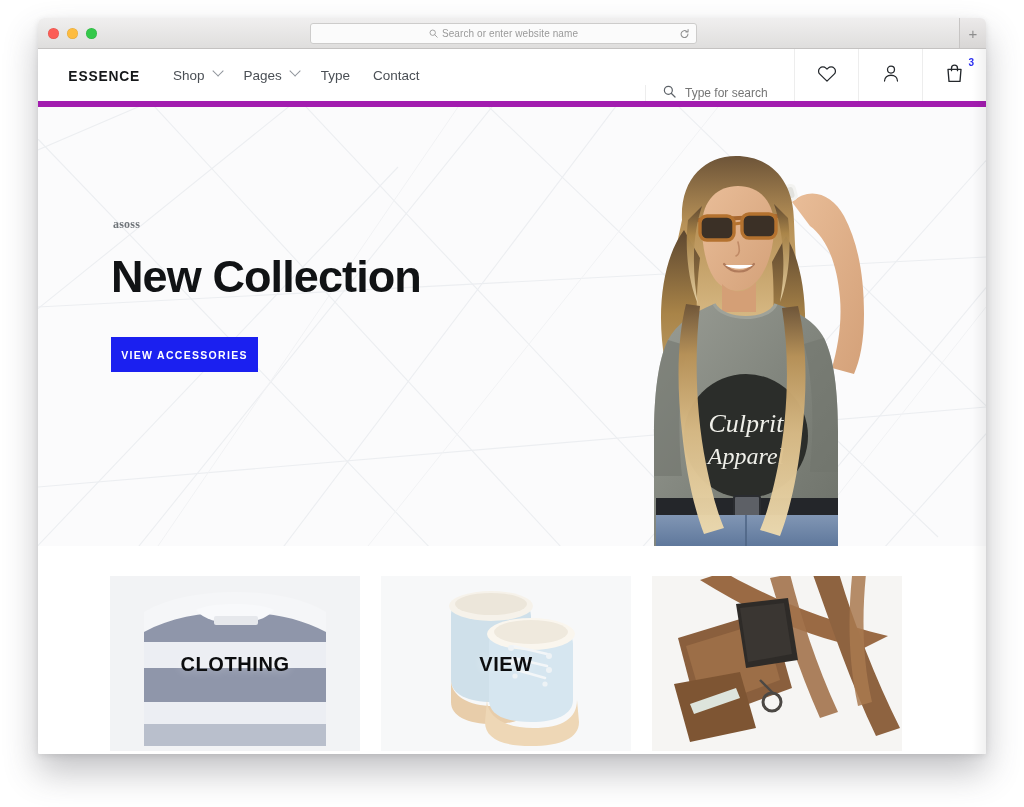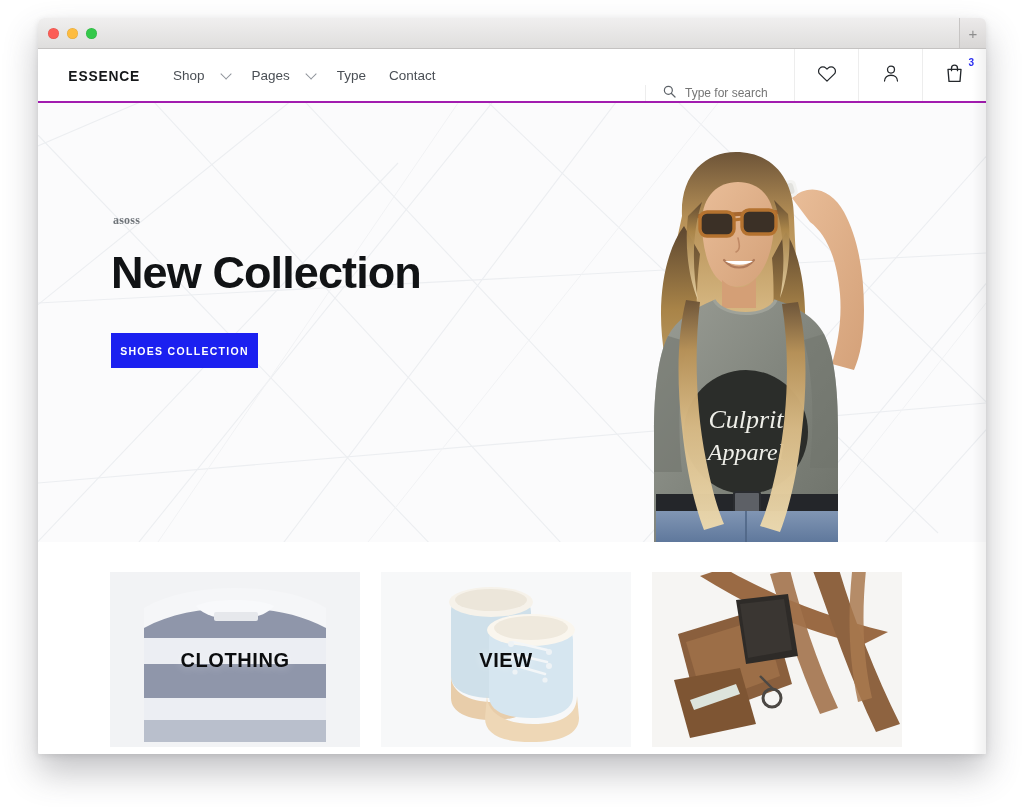--- a/index.html
+++ b/index.html
@@ -119,21 +119,21 @@
     z-index: 40;
   }
 
   
   .site-header {
     position: relative;
     height: 52px;
     background: #ffffff;
     display: flex;
     align-items: stretch;
-    border-bottom: 2px solid #a21caf;
+    border-bottom: 6px solid #a21caf;
     z-index: 30;
   }
   .brand {
     display: flex;
     align-items: center;
     padding-left: 33px;
     padding-right: 24px;
     font-weight: 700;
     font-size: 15px;
     letter-spacing: 0.9px;
@@ -143,22 +143,21 @@
     transform-origin: left center;
   }
   .mainnav {
     display: flex;
     align-items: center;
     gap: 23px;
     flex: 1;
   }
   .navitem {
     display: flex;
-    align-items: center;
-    gap: 16px;
+    gap: 8px;
     font-size: 13.5px;
     color: #4a4f55;
     white-space: nowrap;
   }
   .chev {
     display: inline-block;
     width: 7px; height: 7px;
     border-right: 1.3px solid #8d9299;
     border-bottom: 1.3px solid #8d9299;
     transform: rotate(45deg) translateY(-1.5px);
@@ -300,20 +299,35 @@
 
   <div class="browser-window">
 
     <div class="titlebar">
       <div class="traffic">
         <span class="dot red"></span>
         <span class="dot yellow"></span>
         <span class="dot green"></span>
       </div>
 
+      <div class="urlbar">
+        <span class="url-search-icon">
+          <svg width="9" height="9" viewBox="0 0 16 16">
+            <circle cx="6.6" cy="6.6" r="4.8" fill="none" stroke="#9a9a9a" stroke-width="1.6"></circle>
+            <line x1="10.3" y1="10.3" x2="14.6" y2="14.6" stroke="#9a9a9a" stroke-width="1.6" stroke-linecap="round"></line>
+          </svg>
+        </span>
+        <span class="urlbar-text">Search or enter website name</span>
+        <span class="reload-icon">
+          <svg width="11" height="11" viewBox="0 0 16 16">
+            <path d="M13 8a5 5 0 1 1-1.6-3.6" fill="none" stroke="#8e8e8e" stroke-width="1.5" stroke-linecap="round"></path>
+            <path d="M13.2 1.6v3.3h-3.3" fill="none" stroke="#8e8e8e" stroke-width="1.5" stroke-linecap="round" stroke-linejoin="round"></path>
+          </svg>
+        </span>
+      </div>
 
       <div class="newtab-btn">+</div>
     </div>
 
     <div class="viewport">
 
       <div class="page-shadow-right"></div>
 
       <div class="site-header">
 
@@ -398,21 +412,21 @@
           <g stroke="#f1f2f4" stroke-width="1" fill="none">
             <path d="M120 439 L420 0"></path>
             <path d="M330 439 L680 0"></path>
             <path d="M760 439 L948 200"></path>
           </g>
         </svg>
 
         <div class="hero-copy">
           <p class="hero-eyebrow">asoss</p>
           <h1 class="hero-title">New Collection</h1>
-          <button class="hero-cta">SHOES COLLECTION</button>
+          <button class="hero-cta">VIEW ACCESSORIES</button>
         </div>
 
         <svg class="hero-model" viewBox="0 0 310 400" preserveAspectRatio="xMidYMax meet">
           <defs>
             <linearGradient id="hairG" x1="0" y1="0" x2="0" y2="1">
               <stop offset="0%" stop-color="#6d5438"></stop>
               <stop offset="22%" stop-color="#b79157"></stop>
               <stop offset="55%" stop-color="#d9bb86"></stop>
               <stop offset="100%" stop-color="#ecd9ae"></stop>
             </linearGradient>

